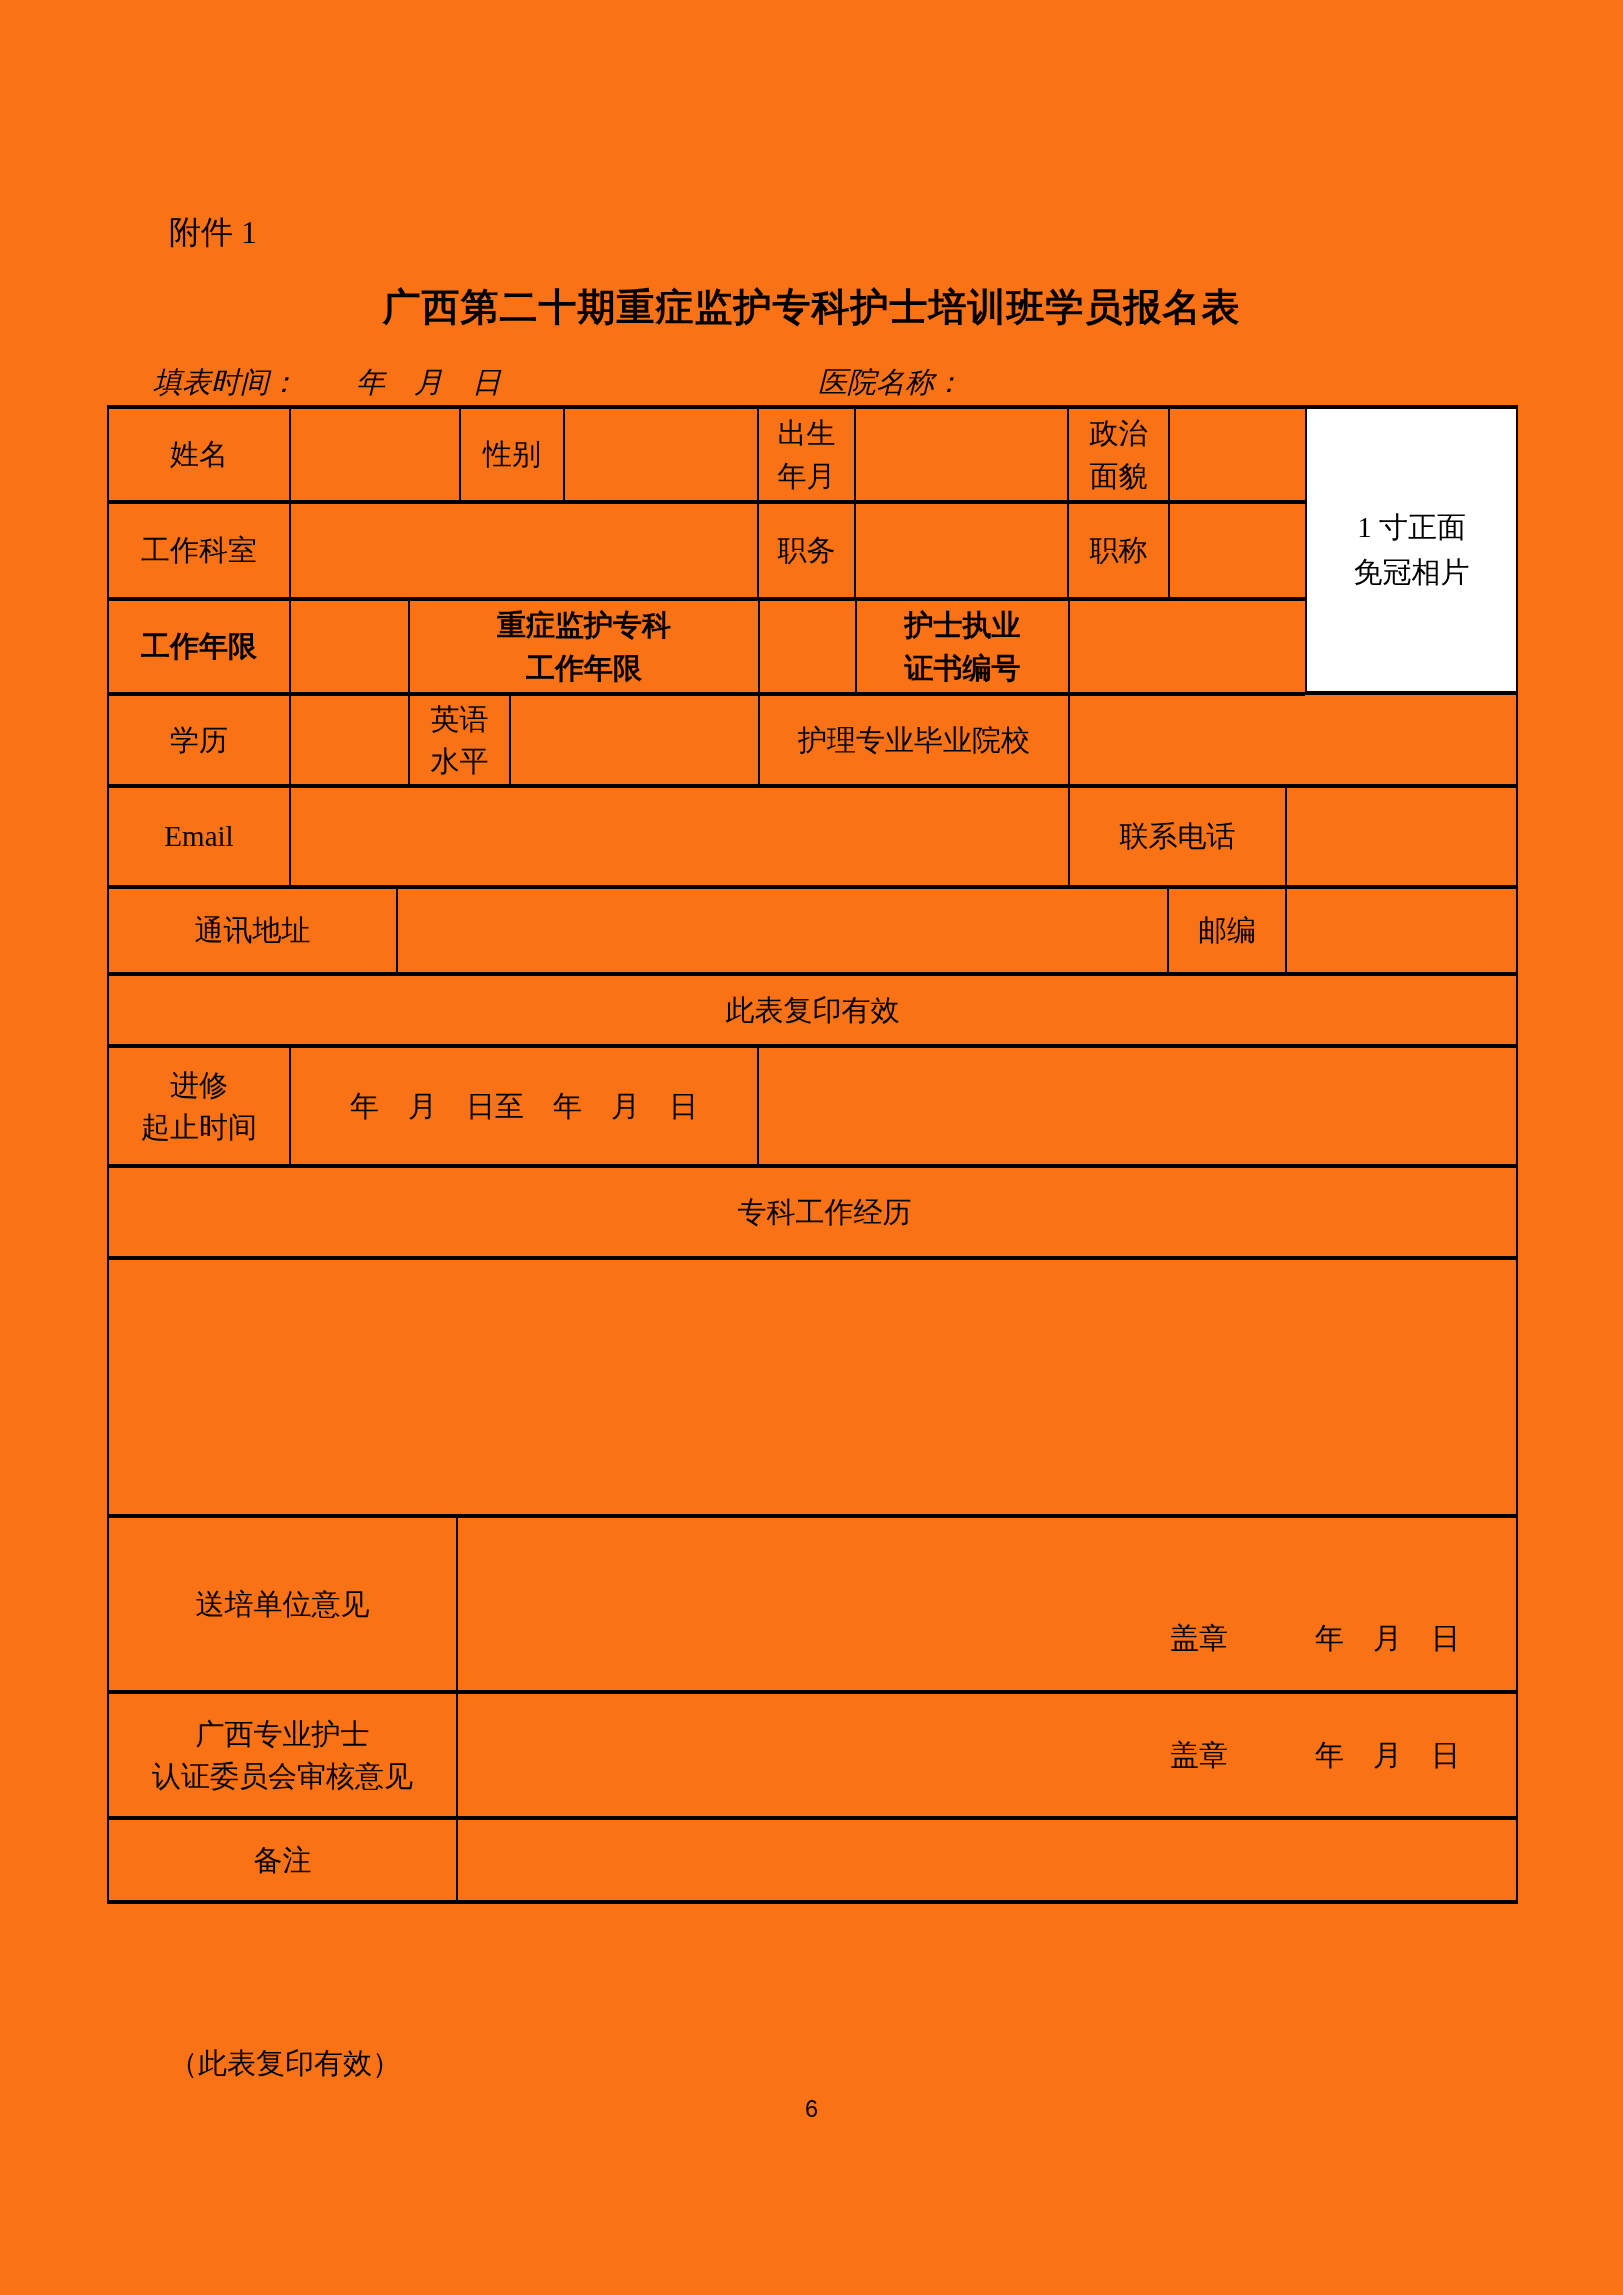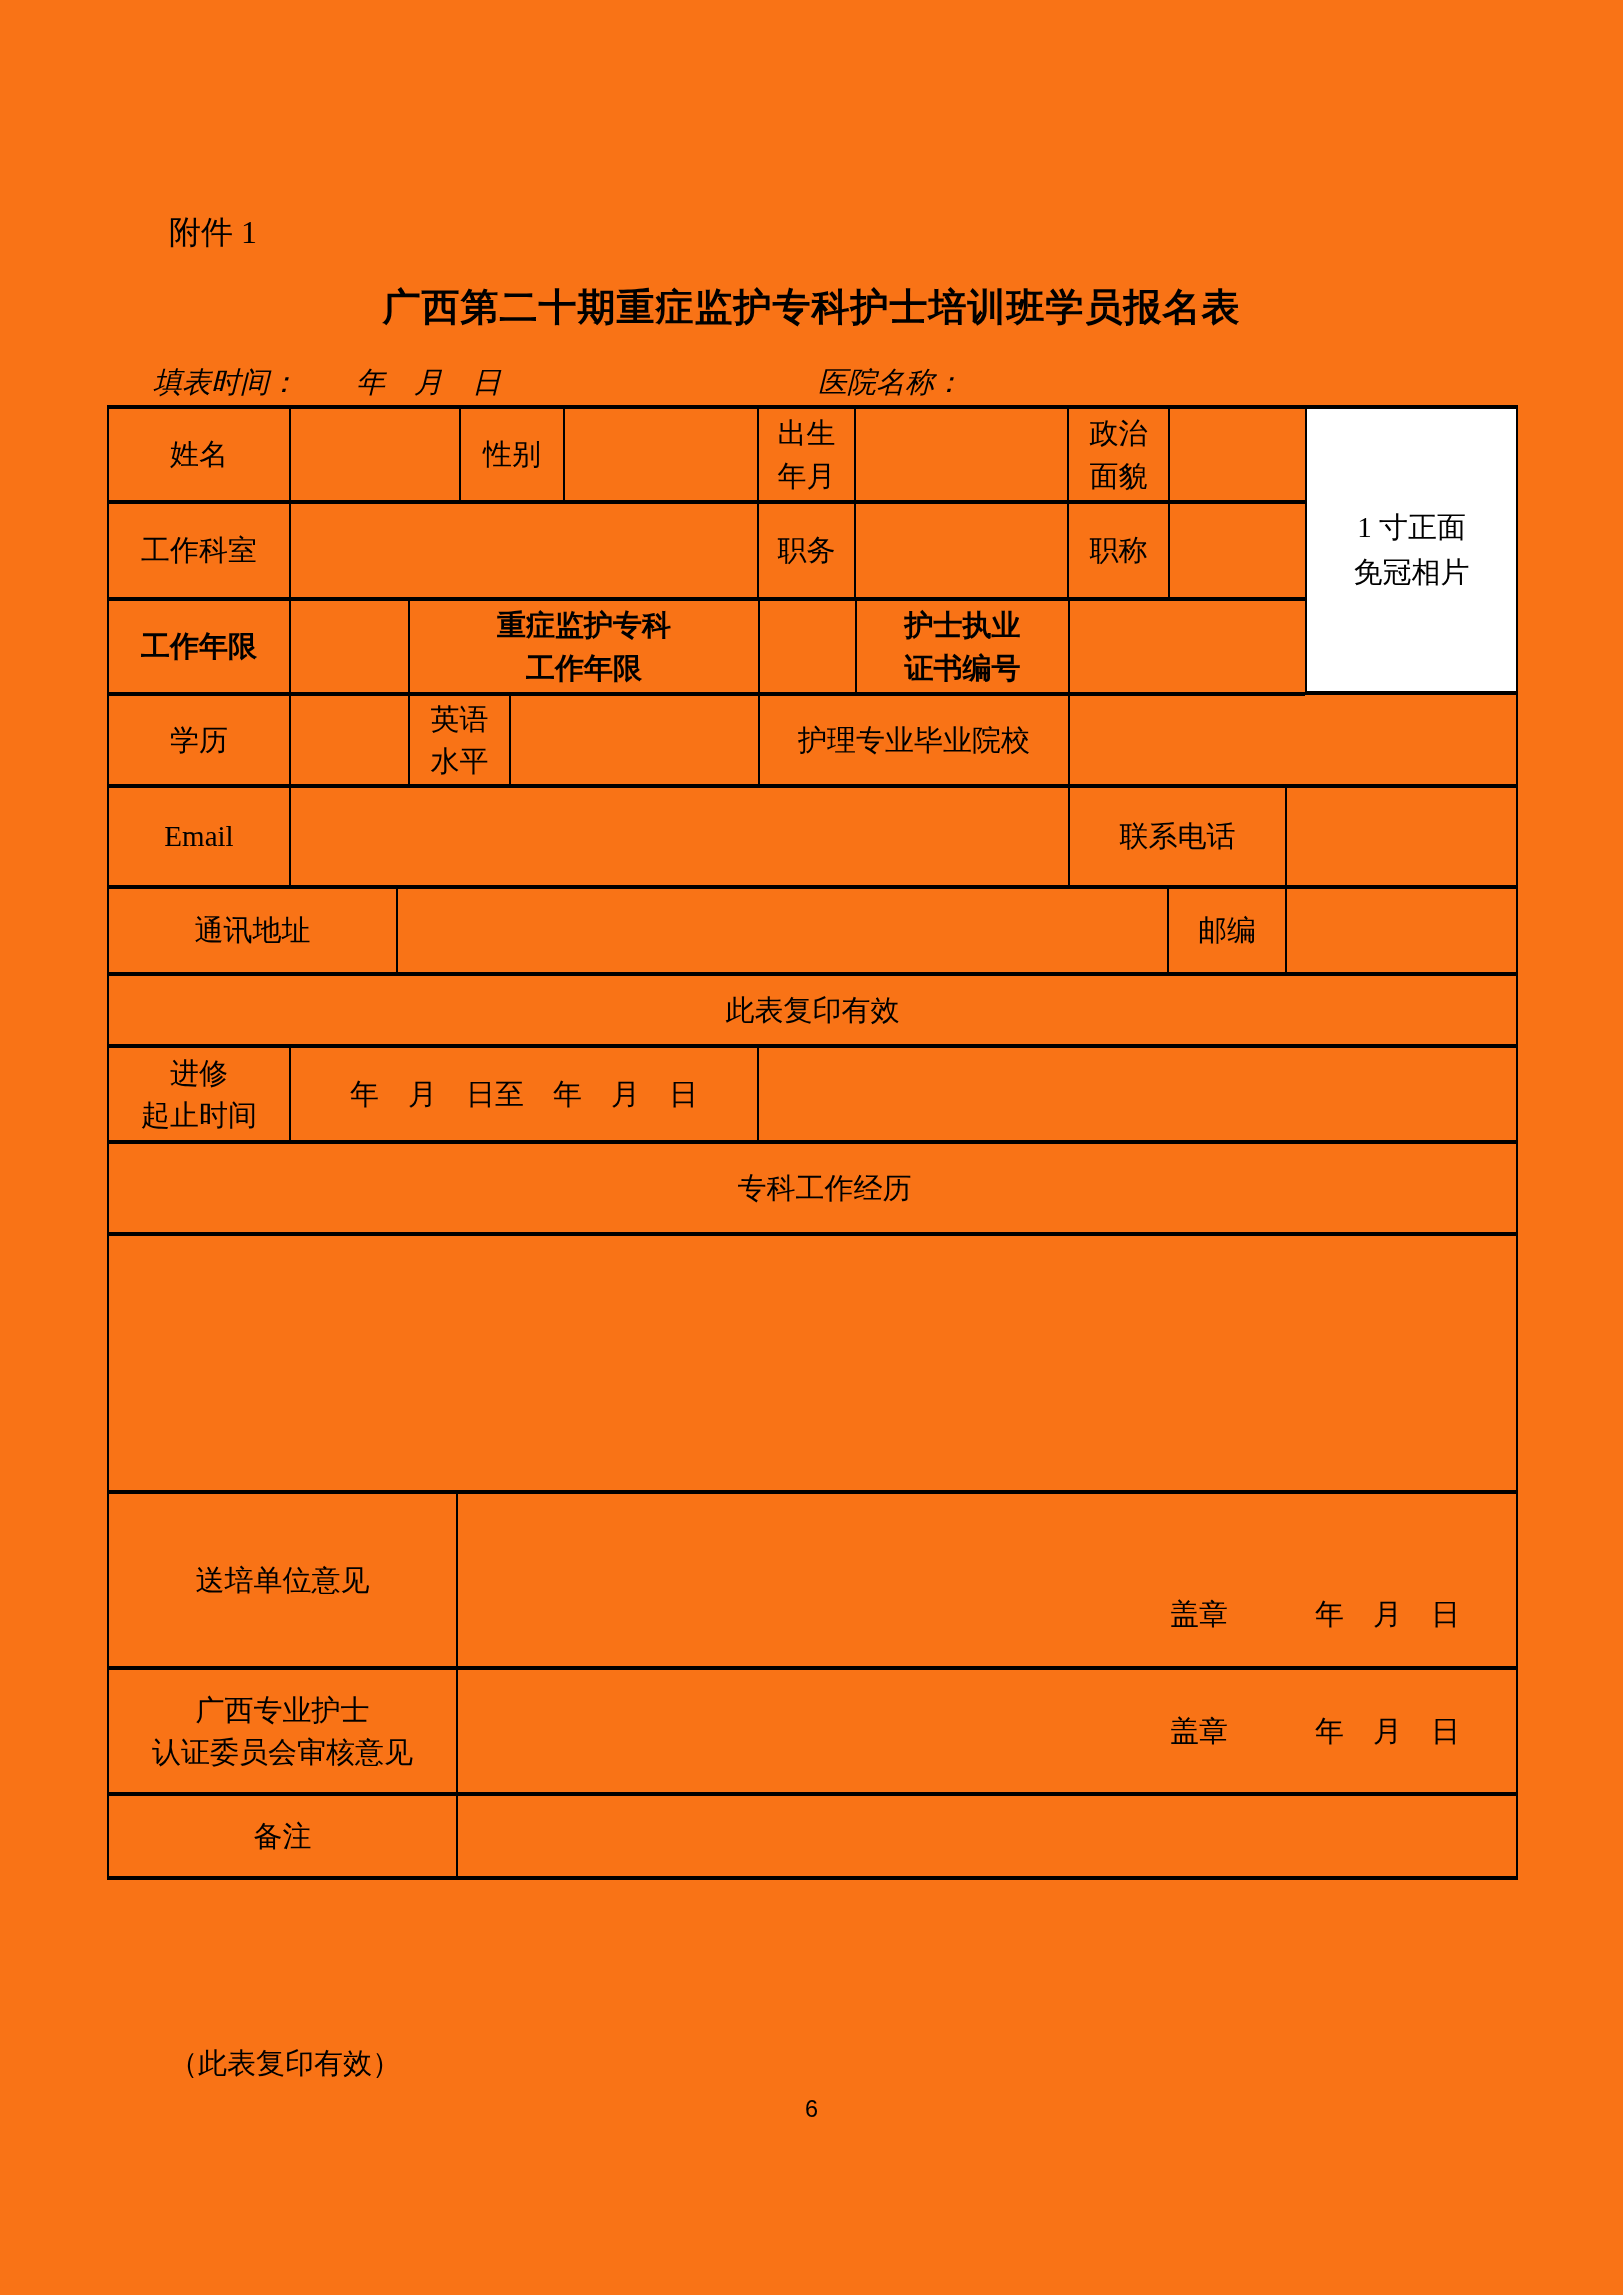--- a/index.html
+++ b/index.html
@@ -24,21 +24,21 @@
   .row.narrow{width:1196px;}
   .row.last{border-bottom:none;}
   .cell{
     box-sizing:border-box;border-right:2px solid #000;
     display:flex;align-items:center;justify-content:center;
     text-align:center;font-size:29px;line-height:1.45;white-space:pre-line;
   }
   .cell:last-child{flex:1;border-right:none;}
   .r1{height:95px;} .r2{height:97px;} .r3{height:95px;font-weight:bold;} .r4{height:92px;}
   .r5{height:101px;} .r6{height:87px;} .r7{height:72px;} .r8{height:93px;}
-  .r9{height:96px;} .r10{height:92px;padding-left:24px;} .r11{height:258px;} .r12{height:176px;}
+  .r9{height:120px;} .r10{height:92px;padding-left:24px;} .r11{height:258px;} .r12{height:176px;}
   .r13{height:126px;} .r14{height:80px;}
   .photo-cell{
     position:absolute;left:1196px;top:0;width:211px;height:286px;
     box-sizing:border-box;border-left:2px solid #000;border-bottom:4.1px solid #000;
     display:flex;align-items:center;justify-content:center;
     text-align:center;font-size:29px;line-height:1.55;white-space:pre-line;background:#fff;
   }
   .seal-cell{justify-content:flex-end;padding-right:56px;}
   .seal-bottom{align-items:flex-end;padding-bottom:31px;}
   .footnote{position:absolute;left:169px;top:2044px;font-size:29px;}

